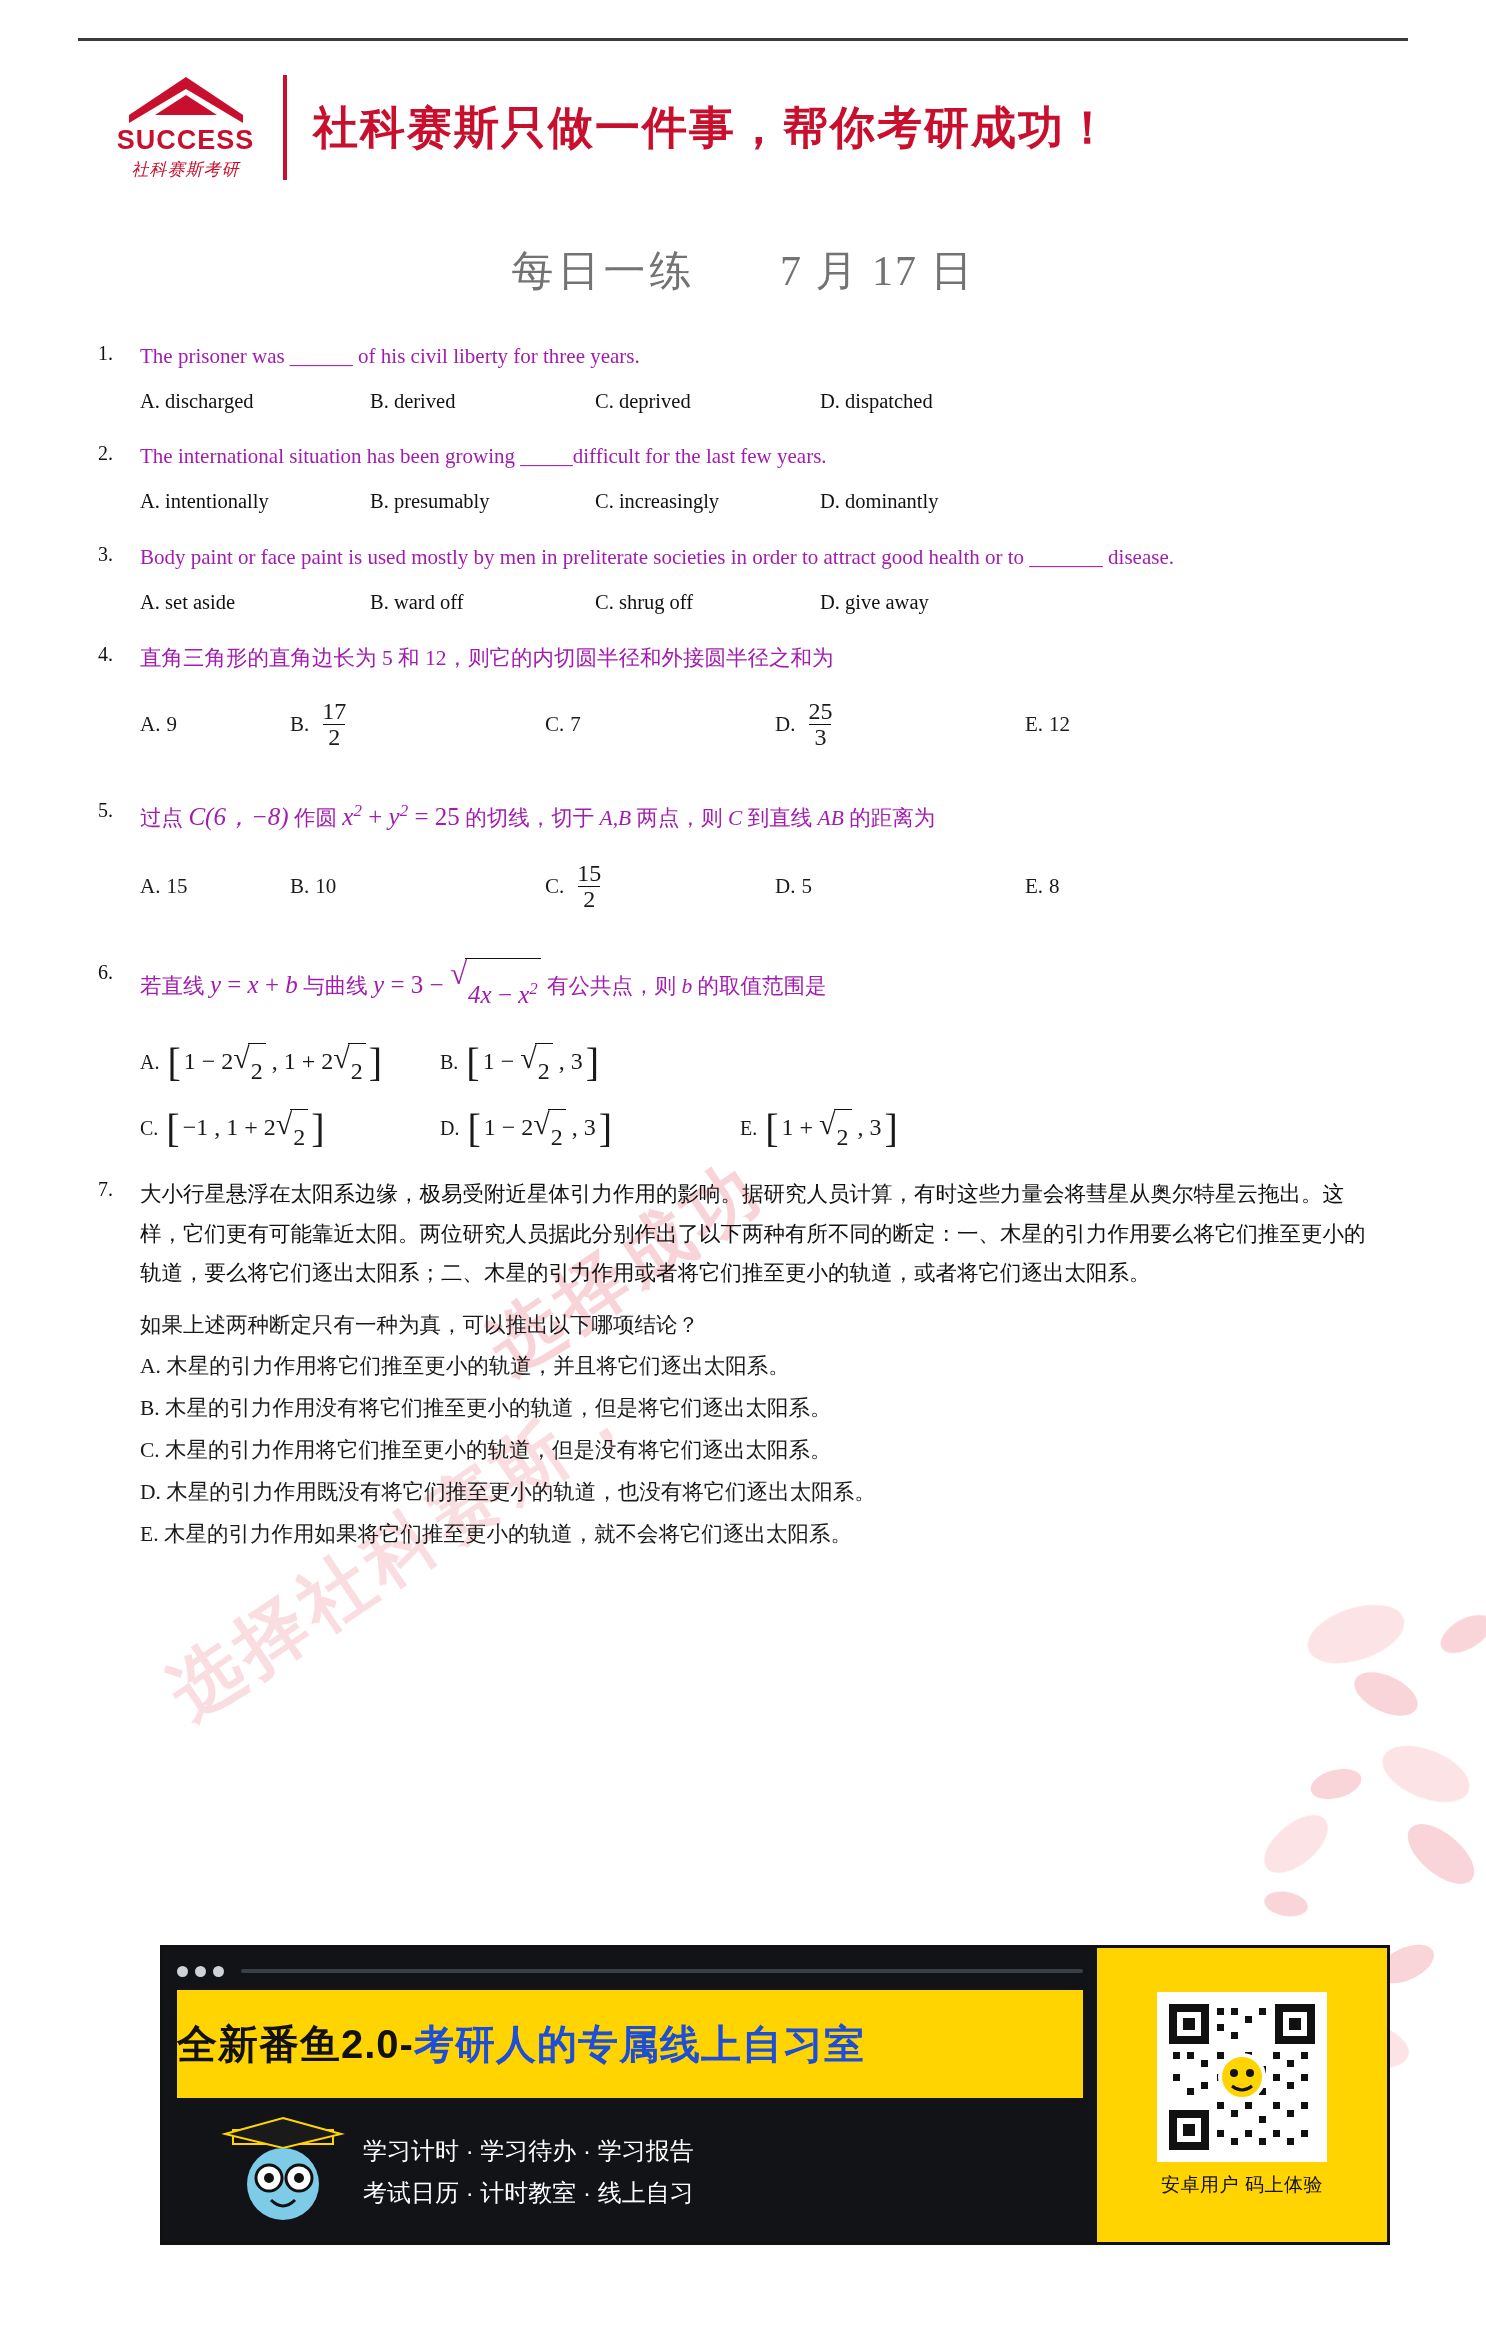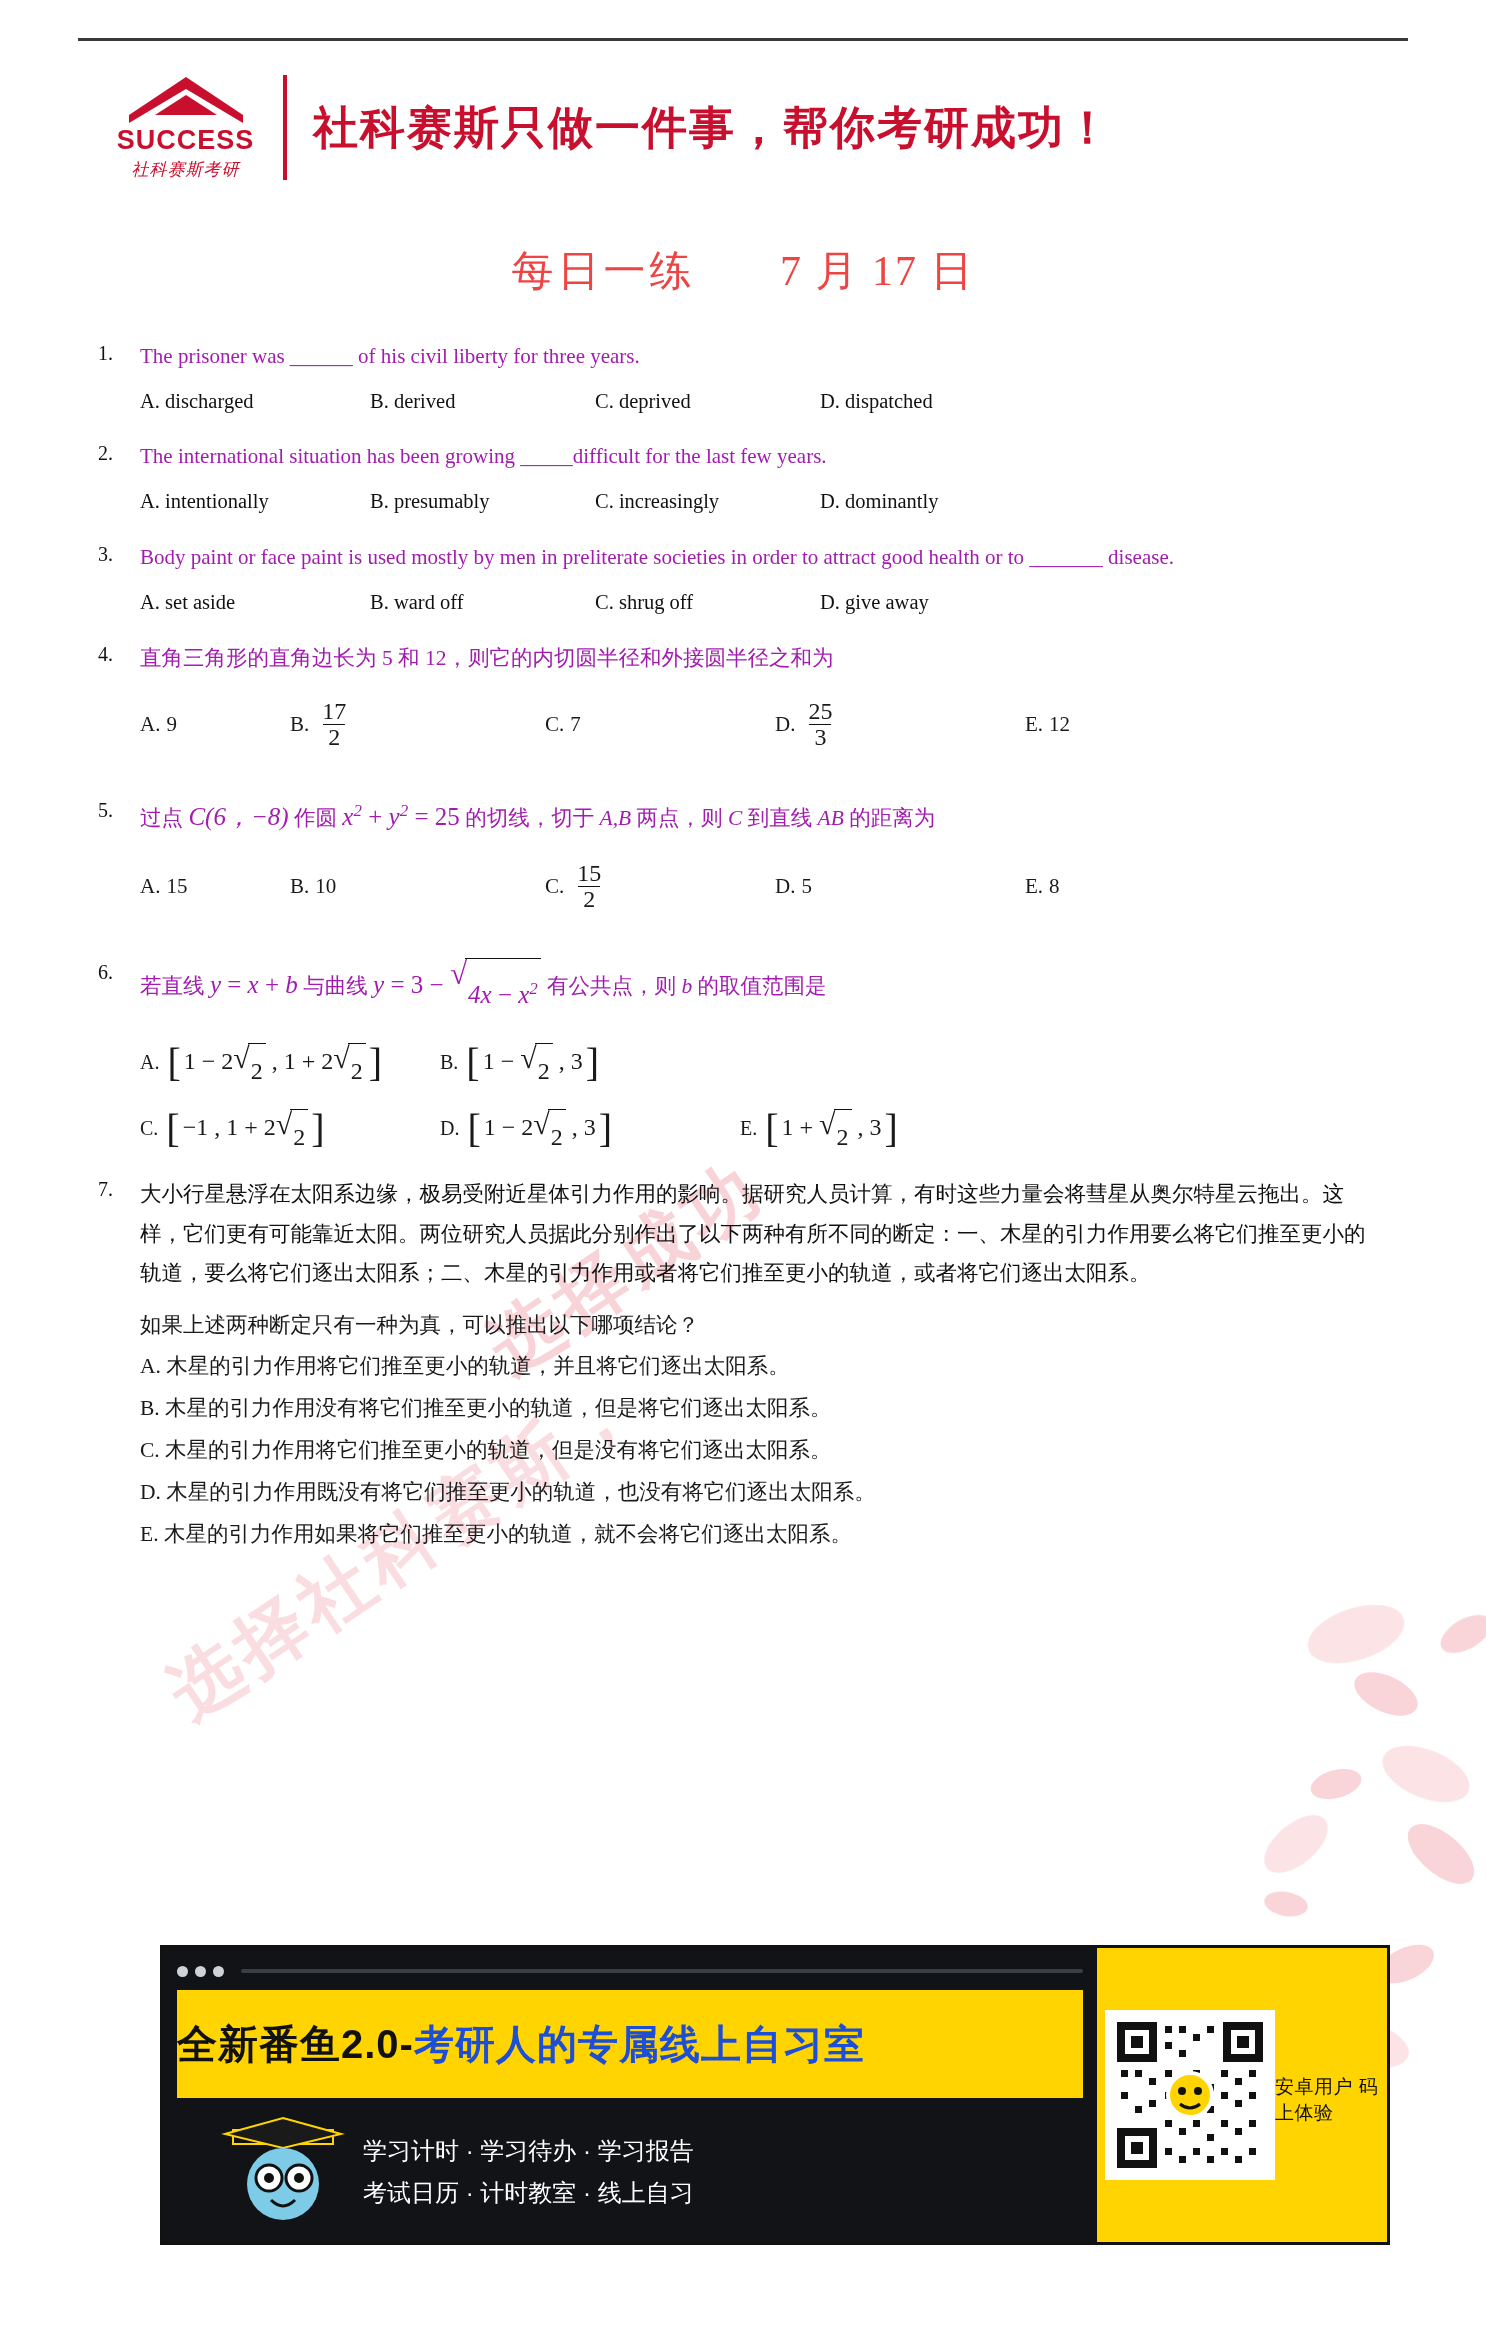--- a/index.html
+++ b/index.html
@@ -74,21 +74,21 @@
     letter-spacing:2px;
     white-space:nowrap;
   }
   
   .doc-title {
     text-align:center;
     font-size:42px;
     letter-spacing:4px;
     margin:48px 0 40px 0;
     font-family:"Liberation Serif", serif;
-    color:#ef4444;
+    color:#737373;
   }
   .doc-title .date { margin-left:70px; letter-spacing:2px; }
 
   
   .qlist { padding:0 100px 0 98px; position:relative; z-index:3; }
   .q {
     display:flex;
     margin-bottom:16px;
   }
   .q-num {
@@ -297,21 +297,21 @@
     font-family:"Liberation Sans", sans-serif;
     font-size:24px;
     line-height:1.75;
     white-space:nowrap;
   }
   .ad-right {
     width:290px;
     flex:0 0 290px;
     background:#ffd400;
     display:flex;
-    flex-direction:row;
+    flex-direction:column;
     align-items:center;
     justify-content:center;
     padding:8px;
     box-sizing:border-box;
   }
   .qr {
     width:170px; height:170px;
     background:#fff;
     padding:6px;
     box-sizing:border-box;

